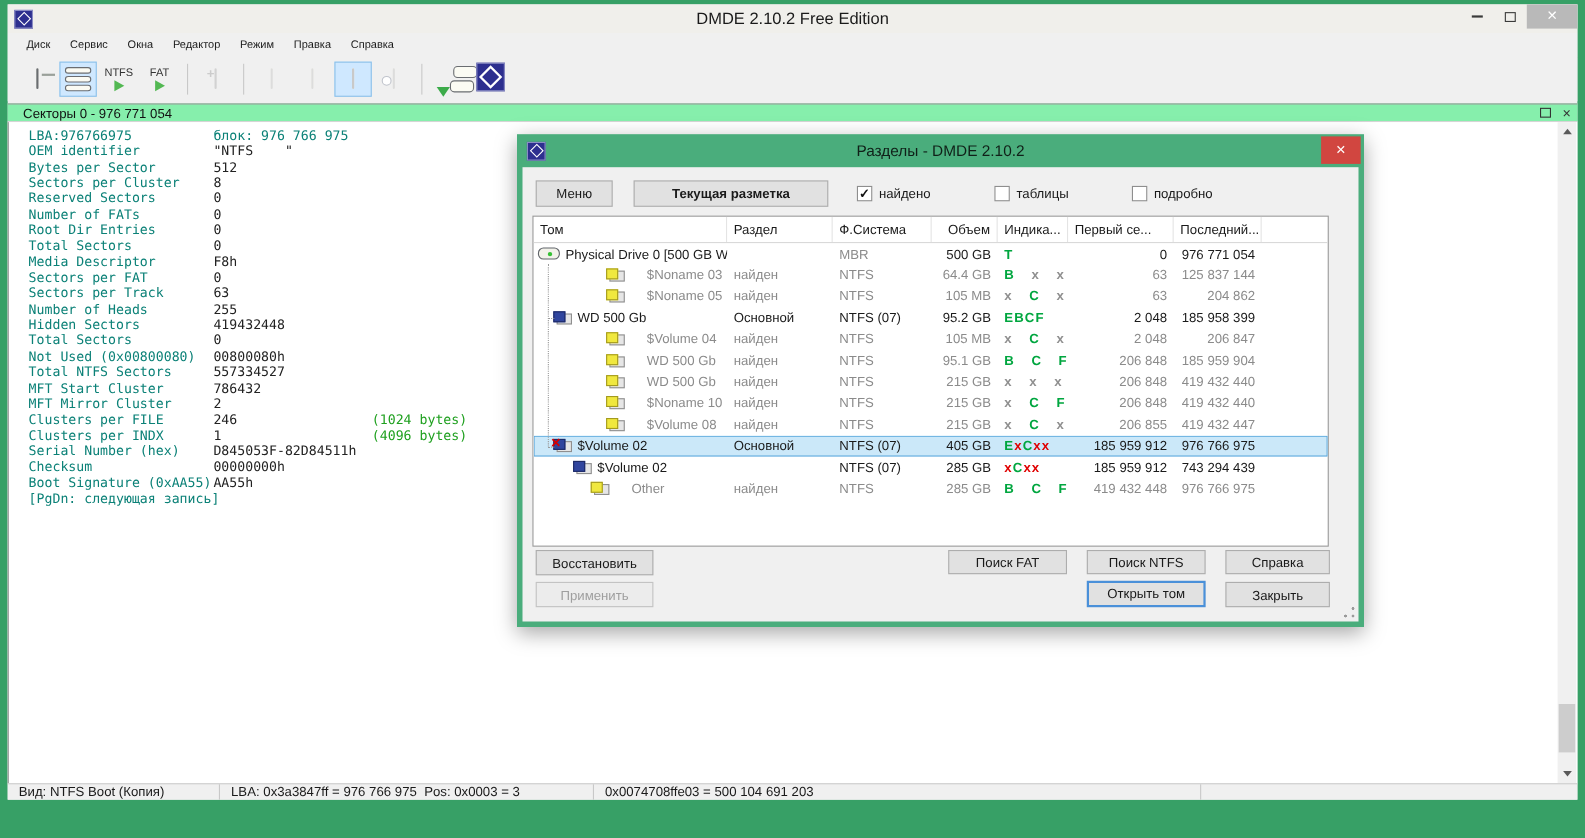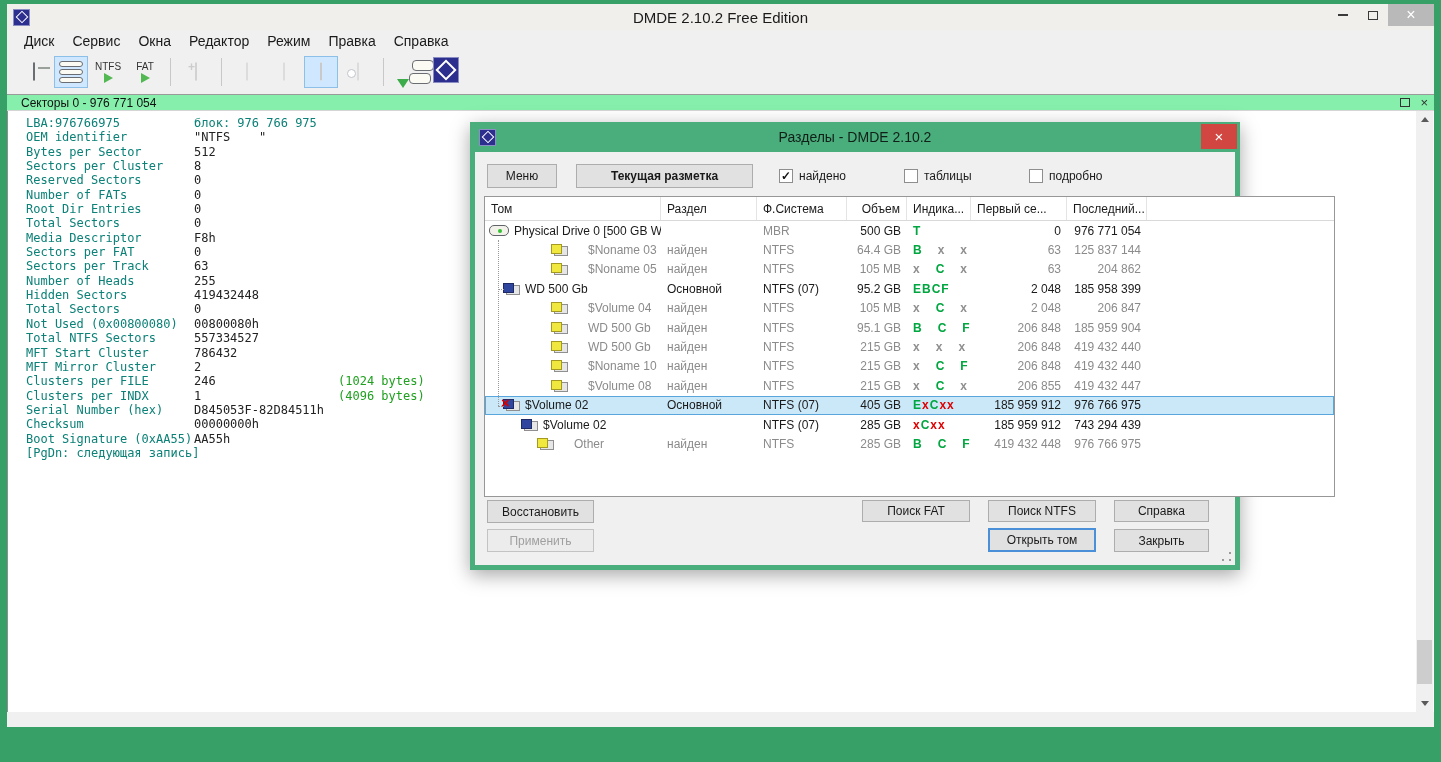--- a/index.html
+++ b/index.html
@@ -26,21 +26,21 @@
                border:1px solid #8a8cc4; position:relative; flex:0 0 auto; }
   .dmde-logo::before { content:""; position:absolute; left:50%; top:50%; width:7px; height:7px;
                border:1.6px solid #ffffff; transform:translate(-50%,-50%) rotate(45deg); }
   .dmde-logo.lg { width:26px; height:26px; }
   .dmde-logo.lg::before { width:11px; height:11px; border-width:2px; }
   .titlebar .dmde-logo { margin-left:6px; }
 
   
   .menubar { position:absolute; left:0; top:26px; width:100%; height:22px;
              display:flex; align-items:center; padding-left:8px; background:#f0f0f0; }
-  .menu-item { padding:2px 9px; font-size:14px; color:#1a1a1a; cursor:default; }
+  .menu-item { padding:2px 9px; font-size:10px; color:#1a1a1a; cursor:default; }
 
   
   .toolbar { position:absolute; left:0; top:48px; width:100%; height:40px;
              display:flex; align-items:center; padding-left:10px; gap:3px; background:#f0f0f0; }
   .tbtn { min-width:34px; height:32px; display:flex; flex-direction:column; align-items:center;
           justify-content:center; border:1px solid transparent; gap:1px; }
   .tbtn.active { background:#cfe8ff; border-color:#8cc0e8; }
   .tsep { width:1px; height:28px; background:#c8c8c8; margin:0 5px; }
   .tool-label { font-size:10px; color:#333; line-height:10px; }
   .ic-play { width:0; height:0; border-left:9px solid #52b852;
@@ -126,21 +126,21 @@
   .btn.default { border:2px solid #4a90d9; }
   .btn:disabled { color:#9f9f9f; border-color:#c3c3c3; background:#ececec; }
 
   .cbgroup { position:absolute; left:304px; top:12px; height:24px; display:flex; gap:33px; align-items:center; }
   .cbwrap { display:flex; align-items:center; gap:6px; width:92px; }
   .cbbox { width:14px; height:14px; background:#fff; border:1px solid #8e8e8e; position:relative;
            display:flex; align-items:center; justify-content:center; font-size:12px; font-weight:bold; color:#111; }
   .cblabel { font-size:12px; color:#1a1a1a; }
 
   
-  .ptable { position:absolute; left:9px; top:44px; width:851px; height:301px; background:#ffffff;
+  .ptable { position:absolute; left:9px; top:44px; width:724px; height:301px; background:#ffffff;
             border:1px solid #979797; overflow:hidden; font-size:12px; }
   .thead { display:flex; height:24px; border-bottom:1px solid #d9d9d9; align-items:center; }
   .th { height:100%; display:flex; align-items:center; padding:0 6px; color:#1a1a1a;
         border-right:1px solid #e4e4e4; overflow:hidden; white-space:nowrap; }
   .th.r { justify-content:flex-end; }
   .trow { display:flex; height:19.4px; align-items:center; position:relative; }
   .trow.sel { background:#cbe8f9; box-shadow:inset 0 0 0 1px #58a6dc; }
   .td { height:100%; display:flex; align-items:center; padding:0 6px; overflow:hidden;
         white-space:nowrap; color:#1a1a1a; }
   .td.r { justify-content:flex-end; }
@@ -286,20 +286,25 @@
       <div class="sb-arrow up">
           <span class="tri-up"></span>
         </div>
       <div class="sb-thumb"></div>
       <div class="sb-arrow down">
           <span class="tri-down"></span>
         </div>
     </div>
   </div>
 
+  <div class="statusbar">
+      <div class="sseg" style="width: 193px;">Вид: NTFS Boot (Копия)</div>
+      <div class="sseg" style="width: 340px;">LBA: 0x3a3847ff = 976 766 975  Pos: 0x0003 = 3</div>
+      <div class="sseg" style="width: 552px;">0x0074708ffe03 = 500 104 691 203</div>
+    </div>
 </div>
 
 <div class="dialog">
   <div class="dlg-title">
     <span class="dmde-logo"></span>
     <span class="dlg-title-text">Разделы - DMDE 2.10.2</span>
     <div class="dlg-close">
         <span>×</span>
       </div>
   </div>

